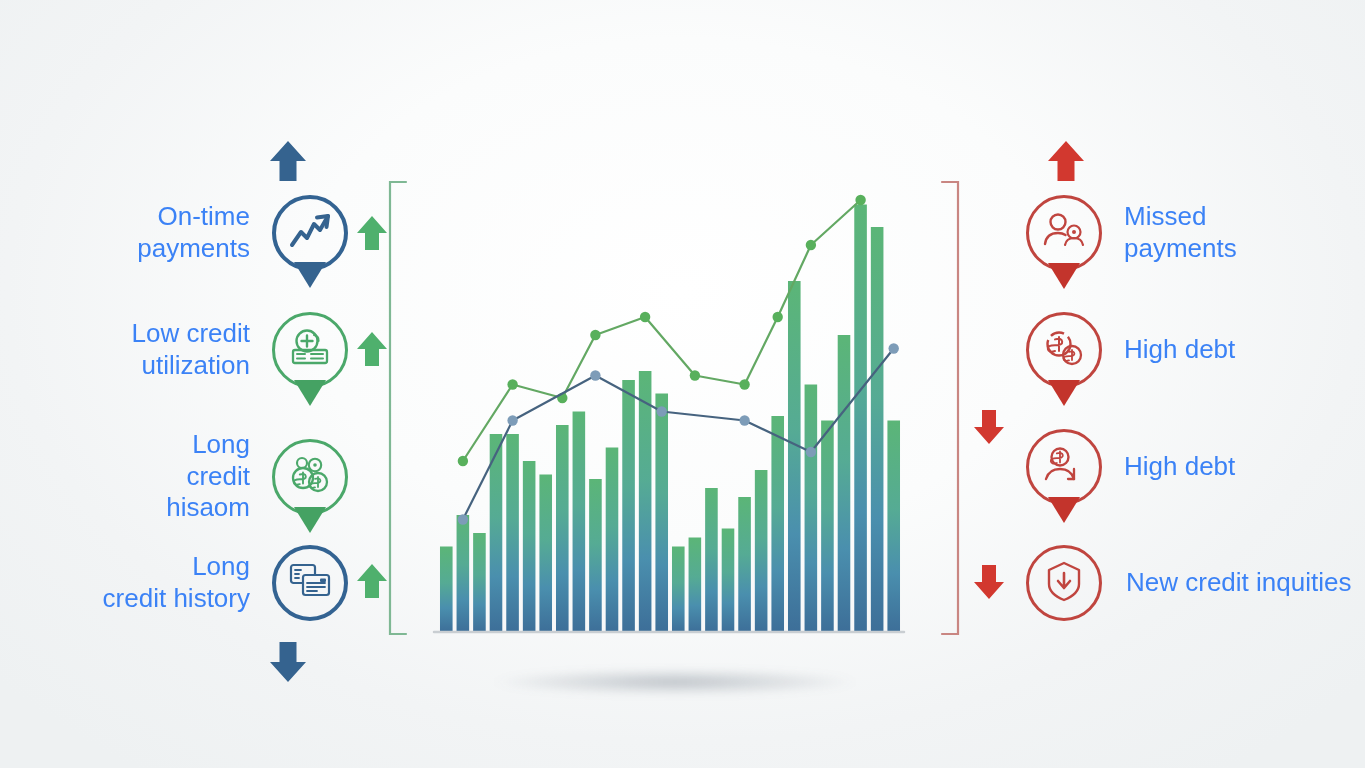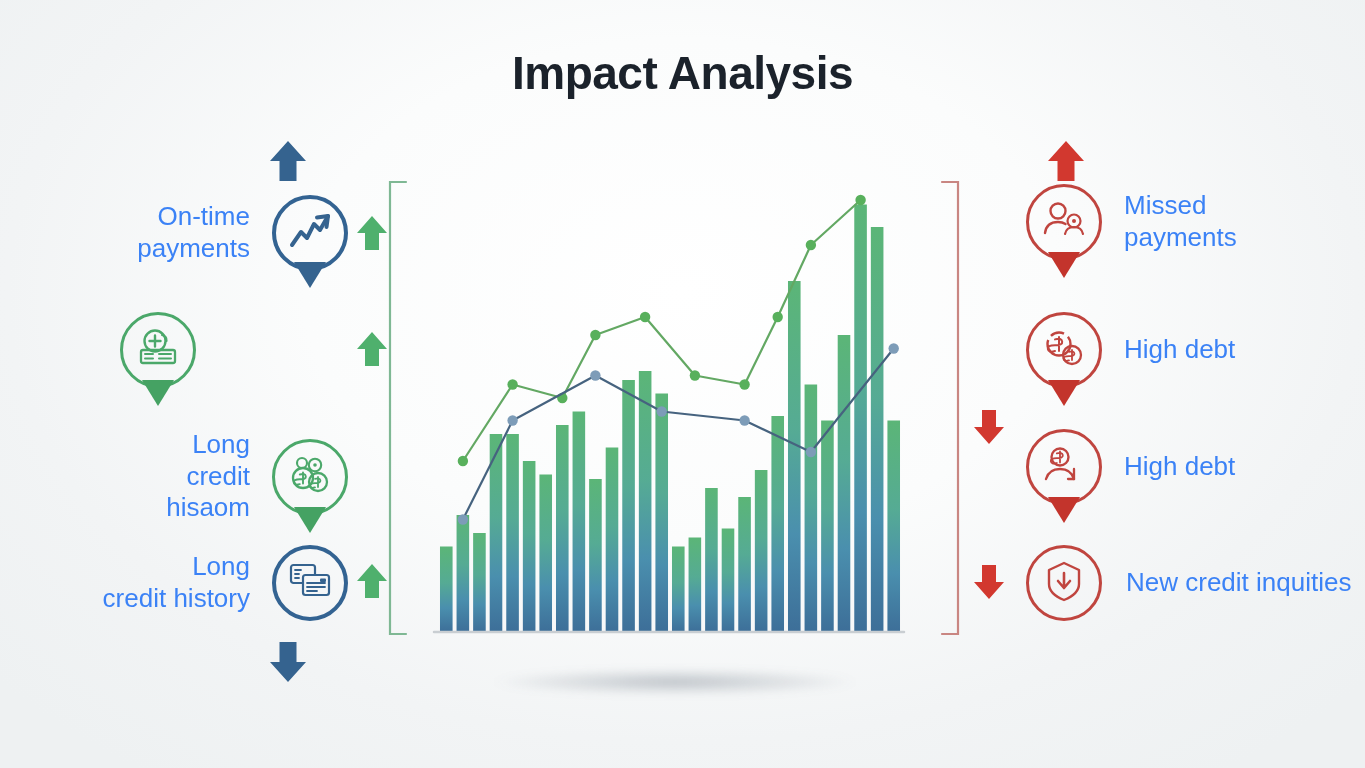--- a/index.html
+++ b/index.html
@@ -60,21 +60,20 @@
     position:absolute; left:430px; top:665px; width:490px; height:34px;
     background:radial-gradient(ellipse 50% 50% at 50% 50%, rgba(60,75,92,.30) 0%, rgba(60,75,92,.12) 45%, rgba(60,75,92,0) 75%);
     filter:blur(4px);
   }
 </style>
 </head>
 <body>
 
 <div id="stage">
 
-  <div class="title">Impact Analysis</div>
 
   <div>
 
     <div class="arrow" style="left:267px; top:139px;">
       <svg width="42" height="44" viewBox="0 0 42 44">
         <path d="M21 2 L39 22 L29.5 22 L29.5 42 L12.5 42 L12.5 22 L3 22 Z" fill="#35638f"></path>
       </svg>
     </div>
 
     <div class="arrow" style="left:267px; top:640px;">
@@ -102,20 +101,22 @@
         <span class="tail blue"></span>
       </div>
     </div>
     <div class="arrow" style="left:355px; top:214px;">
       <svg width="34" height="38" viewBox="0 0 34 38">
         <path d="M17 2 L32 19 L24 19 L24 36 L10 36 L10 19 L2 19 Z" fill="#4fb06d"></path>
       </svg>
     </div>
 
     <div class="side-item" style="left:120px; top:312px; width:235px;">
+      <div class="lbl left" style="width:130px; margin-right:22px;">Low credit
+utilization</div>
       <div class="circle green">
         <span>
           <svg width="46" height="44" viewBox="0 0 46 44">
             <circle cx="20" cy="15" r="10.5" fill="none" stroke="#4ba86a" stroke-width="2.4"></circle>
             <path d="M20 9.5 v11 M14.5 15 h11" stroke="#4ba86a" stroke-width="2.4" stroke-linecap="round"></path>
             <path d="M27 9 q5 1 4.5 6" fill="none" stroke="#4ba86a" stroke-width="2.2" stroke-linecap="round"></path>
             <rect x="6" y="24" width="34" height="13" rx="2" fill="none" stroke="#4ba86a" stroke-width="2.3"></rect>
             <path d="M10 28 h8 M10 32.5 h8 M24 28 h12 M24 32.5 h12" stroke="#4ba86a" stroke-width="2" stroke-linecap="round"></path>
           </svg>
         </span>
@@ -242,21 +243,21 @@
         <path d="M21 2 L39 22 L29.5 22 L29.5 42 L12.5 42 L12.5 22 L3 22 Z" fill="#d2382f"></path>
       </svg>
     </div>
 
     <div class="bracket" style="left:940px; top:180px;">
       <svg width="22" height="456" viewBox="0 0 22 456">
         <path d="M2 2 L18 2 L18 454 L2 454" fill="none" stroke="#c98682" stroke-width="2.2" stroke-linecap="round"></path>
       </svg>
     </div>
 
-    <div class="side-item" style="left:1026px; top:184px;">
+    <div class="side-item" style="left:1026px; top:195px;">
       <div class="circle red">
         <span>
           <svg width="46" height="40" viewBox="0 0 46 40">
             <circle cx="17" cy="11" r="7.5" fill="none" stroke="#c0453f" stroke-width="2.4"></circle>
             <path d="M4 33 q1.5 -11 13 -11 q4.5 0 7.5 2" fill="none" stroke="#c0453f" stroke-width="2.4" stroke-linecap="round"></path>
             <circle cx="33" cy="21" r="6.5" fill="none" stroke="#c0453f" stroke-width="2.2"></circle>
             <circle cx="33" cy="21" r="2" fill="#c0453f"></circle>
             <path d="M24 34 q1.3 -7 9 -7 q7.7 0 9 7" fill="none" stroke="#c0453f" stroke-width="2.2" stroke-linecap="round"></path>
           </svg>
         </span>

